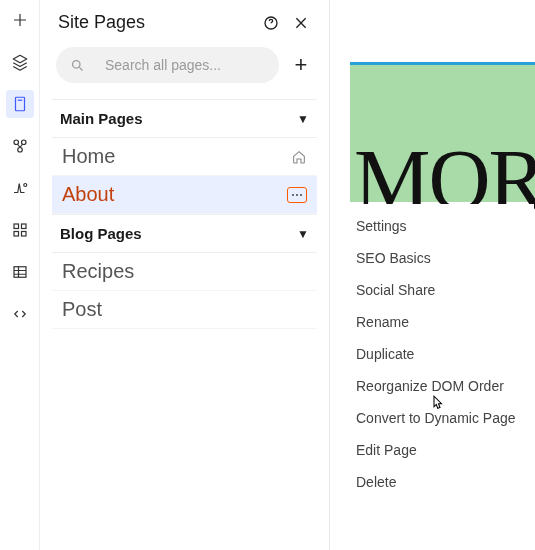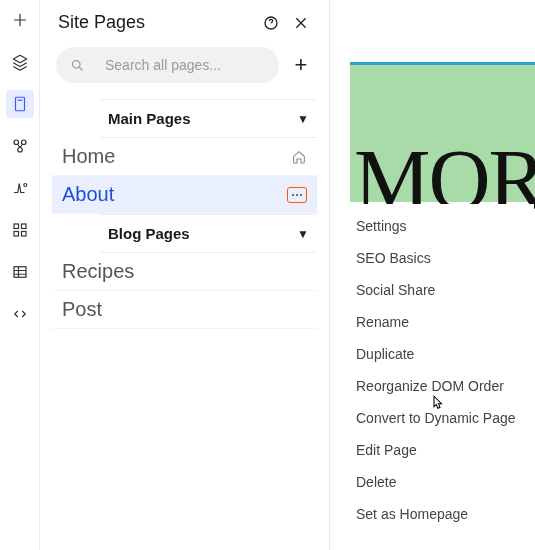--- a/index.html
+++ b/index.html
@@ -13,24 +13,24 @@
   .panel-header { display:flex; align-items:center; justify-content:space-between; padding:4px 6px 10px 6px; }
   .panel-title { font-size:18px; font-weight:400; color:#1a1a1a; }
   .panel-header .rightctrls { display:flex; align-items:center; gap:10px; }
   .icnbtn { width:20px; height:20px; display:flex; align-items:center; justify-content:center; cursor:pointer; color:#222; }
   .icnbtn svg { width:16px; height:16px; stroke:currentColor; fill:none; stroke-width:2; }
   .searchrow { display:flex; align-items:center; gap:10px; margin:4px 4px 16px 4px; }
   .searchbox { flex:1; background:#f1f1f1; border-radius:20px; height:36px; display:flex; align-items:center; padding:0 14px; color:#9a9a9a; gap:20px; }
   .searchbox svg { width:15px; height:15px; stroke:#9a9a9a; fill:none; stroke-width:2; }
   .searchbox span { font-size:14px; }
   .addbtn { font-size:22px; font-weight:500; cursor:pointer; color:#222; width:24px; text-align:center; }
-  .section-hdr { display:flex; align-items:center; justify-content:space-between; padding:10px 8px; border-top:1px solid #eee; border-bottom:1px solid #eee; font-weight:700; font-size:15px; color:#1a1a1a; cursor:pointer;margin-left:48px; }
+  .section-hdr { display:flex; align-items:center; justify-content:space-between; padding:10px 8px; border-top:1px solid #eee; border-bottom:1px solid #eee; font-weight:700; font-size:15px; color:#1a1a1a; cursor:pointer; }
   .section-hdr .caret { font-size:12px; color:#222; }
   .page-item { display:flex; align-items:center; justify-content:space-between; height:38px; padding:0 10px; font-size:20px; color:#555; cursor:pointer; border-bottom:1px solid #f4f4f4; }
-  .page-item.selected { background:#e9efff; color:#1d4ed8; }
+  .page-item.selected { background:#e9efff; color:#c2410c; }
   .page-item .trail { display:flex; align-items:center; gap:6px; }
   .home-ic svg { width:16px; height:16px; stroke:#888; fill:none; stroke-width:1.6; }
   .more-btn { border:1.5px solid #ff5a00; border-radius:3px; padding:1px 4px; display:flex; gap:2px; align-items:center; justify-content:center; height:16px; }
   .more-btn span { width:2px; height:2px; background:#444; border-radius:50%; }
   .canvas { flex:1; position:relative; background:#fff; }
   .greenblock { position:absolute; left:20px; top:62px; right:-80px; height:140px; background:#a9dba9; border-top:3px solid #2aa0d8; }
   .bigtext { position:absolute; left:24px; top:130px; font-family: Georgia, 'Times New Roman', serif; font-size:86px; letter-spacing:-2px; color:#111; }
   .ctxmenu { position:absolute; left:342px; top:204px; width:192px; background:#fff; display:flex; flex-direction:column; padding:6px 0; }
   .ctxitem { padding:8px 14px; font-size:14px; color:#444; cursor:pointer; position:relative; }
   .cursor { position:absolute; left:428px; top:394px; width:18px; height:18px; pointer-events:none; }
@@ -165,21 +165,20 @@
   <div class="ctxmenu">
     <div class="ctxitem">Settings</div>
     <div class="ctxitem">SEO Basics</div>
     <div class="ctxitem">Social Share</div>
     <div class="ctxitem">Rename</div>
     <div class="ctxitem">Duplicate</div>
     <div class="ctxitem">Reorganize DOM Order</div>
     <div class="ctxitem">Convert to Dynamic Page</div>
     <div class="ctxitem">Edit Page</div>
     <div class="ctxitem">Delete</div>
-    <div class="ctxitem">Set as Homepage</div>
   </div>
 
   <div class="cursor">
     <svg viewBox="0 0 24 24">
         <path d="M8 3v14l3-3 2 5 3-1-2-5h4L8 3z" fill="#fff" stroke="#000" stroke-width="1.4"></path>
       </svg>
   </div>
 
 </div>
 

